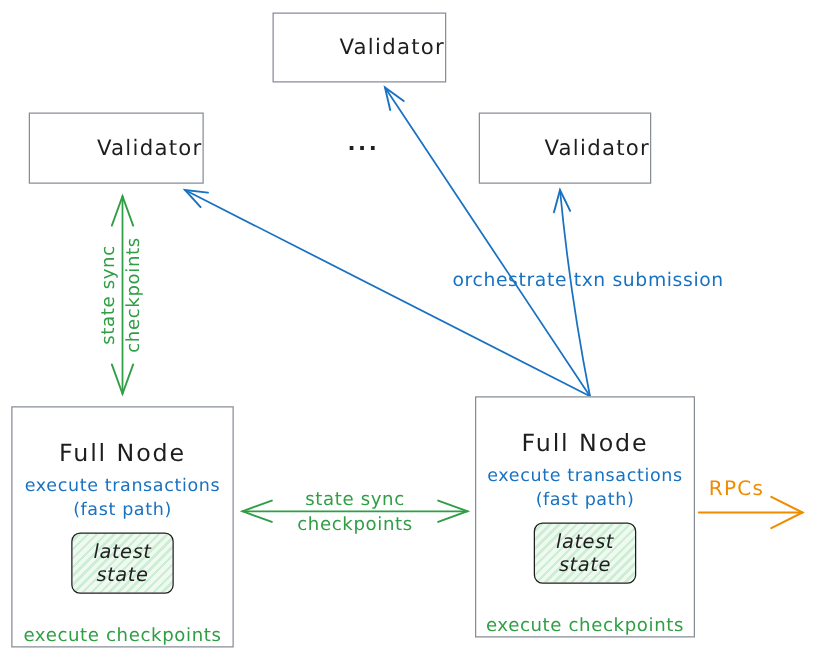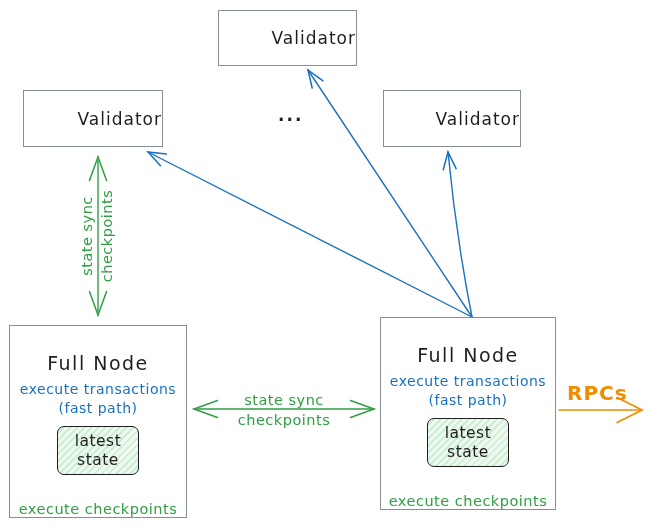--- a/index.html
+++ b/index.html
@@ -18,24 +18,25 @@
     padding-top:24px;
   }
   .fullnode .fn-title{font-size:19px;letter-spacing:1.5px;margin-top:2px;}
   .fullnode .fn-blue{color:var(--blue,#1971c2);font-size:14px;line-height:19px;margin-top:6px;letter-spacing:.5px;}
   .fullnode .fn-green{color:var(--green,#2f9e44);font-size:14.5px;letter-spacing:.5px;margin-top:26px;}
   .state-box{
     width:80px;height:62px;margin-top:8px;border:1.6px solid var(--ink,#1e1e1e);
     border-radius:7px;display:flex;flex-direction:column;align-items:center;justify-content:center;
     font-size:15.5px;line-height:19px;letter-spacing:.5px;
     background:repeating-linear-gradient(135deg,#eef9f0 0px,#eef9f0 3px,#cdeed4 3px,#cdeed4 5px);
+    font-style:italic;
   }
   .lbl{position:absolute;white-space:nowrap;}
   .lbl-orchestrate{color:var(--blue,#1971c2);font-size:15px;letter-spacing:.5px;}
-  .lbl-rpcs{color:var(--orange,#f08c00);font-size:20px;font-weight:bold;letter-spacing:1px;text-align:right;}
+  .lbl-rpcs{color:var(--orange,#f08c00);font-size:16px;font-weight:normal;letter-spacing:1px;text-align:right;}
   .lbl-green-pair{
     color:var(--green,#2f9e44);font-size:14.5px;line-height:20px;text-align:center;letter-spacing:.5px;
   }
   .lbl-vertical{
     transform:translate(-50%,-50%) rotate(-90deg);
   }
   .lbl-horizontal{
     transform:translate(-50%,-50%);
   }
   .ellipsis{font-size:17px;font-weight:bold;letter-spacing:2px;}
@@ -112,16 +113,17 @@
   <div class="lbl lbl-green-pair lbl-vertical" style="left:97px;top:236px;width:160px;">
     <div>state sync</div>
     <div>checkpoints</div>
   </div>
 
   <div class="lbl lbl-green-pair lbl-horizontal" style="left:284px;top:410px;">
     <div>state sync</div>
     <div>checkpoints</div>
   </div>
 
+  <div class="lbl lbl-orchestrate" style="left:362px;top:215px;">orchestrate txn submission</div>
 
   <div class="lbl lbl-rpcs" style="left:567px;top:381px;">RPCs</div>
 
 </div>
 
 </body></html>

